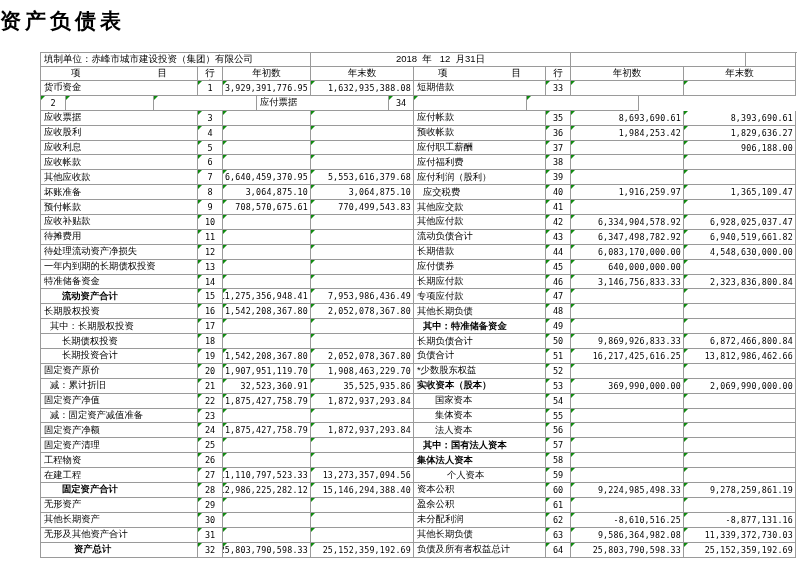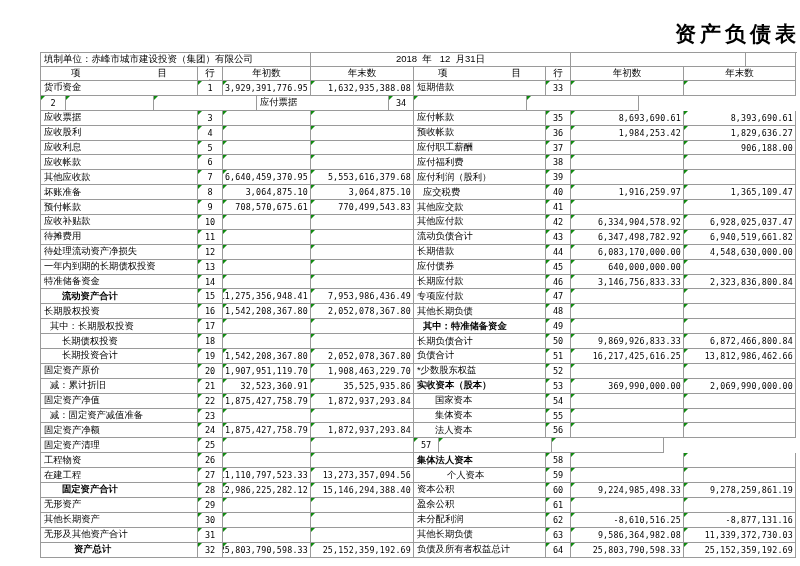--- a/index.html
+++ b/index.html
@@ -1,18 +1,18 @@
 <!DOCTYPE html>
 <html><head>
 <meta charset="utf-8">
 <style>
   html,body{margin:0;padding:0;background:#ffffff;}
   body{width:800px;height:566px;font-family:"Liberation Sans",sans-serif;color:#000;overflow:hidden;}
   .sheet{position:relative;width:800px;height:566px;background:#fff;}
-  .title{position:absolute;top:20px;left:0;width:100%;text-align:right;
+  .title{position:absolute;top:7px;left:0;width:100%;text-align:left;
          font-family:"Liberation Serif",serif;font-weight:bold;font-size:21px;letter-spacing:4px;}
   .tbl{position:absolute;left:40px;top:52px;width:756px;
        border-top:1px solid #9a9a9a;border-left:1px solid #9a9a9a;}
   .r{display:flex;}
   .c{position:relative;box-sizing:border-box;display:flex;align-items:center;overflow:hidden;
      border-right:1px solid #9a9a9a;border-bottom:1px solid #9a9a9a;background:#fff;}
   
   .w-aname{width:157px}.w-arow{width:25px}.w-abeg{width:88px}.w-aend{width:103px}
   .w-lname{width:132px}.w-lrow{width:25px}.w-lbeg{width:113px}.w-lend{width:112px}
   .m1{width:270px}.m2{width:260px}.m3{width:175px}.m4{width:50px}
@@ -310,20 +310,21 @@
     <div class="c name w-lname" style="padding-left: 21px;">法人资本</div>
     <div class="c rowno w-lrow tri">56</div>
     <div class="c num w-lbeg tri"></div>
     <div class="c num w-lend tri"></div>
   </div>
         <div class="r data">
     <div class="c name w-aname" style="padding-left: 3px;">固定资产清理</div>
     <div class="c rowno w-arow tri">25</div>
     <div class="c num w-abeg tri"></div>
     <div class="c num w-aend tri"></div>
+    <div class="c name w-lname bold" style="padding-left: 9px;">其中：国有法人资本</div>
     <div class="c rowno w-lrow tri">57</div>
     <div class="c num w-lbeg tri"></div>
     <div class="c num w-lend tri"></div>
   </div>
         <div class="r data">
     <div class="c name w-aname" style="padding-left: 3px;">工程物资</div>
     <div class="c rowno w-arow tri">26</div>
     <div class="c num w-abeg tri"></div>
     <div class="c num w-aend tri"></div>
     <div class="c name w-lname bold" style="padding-left: 3px;">集体法人资本</div>

